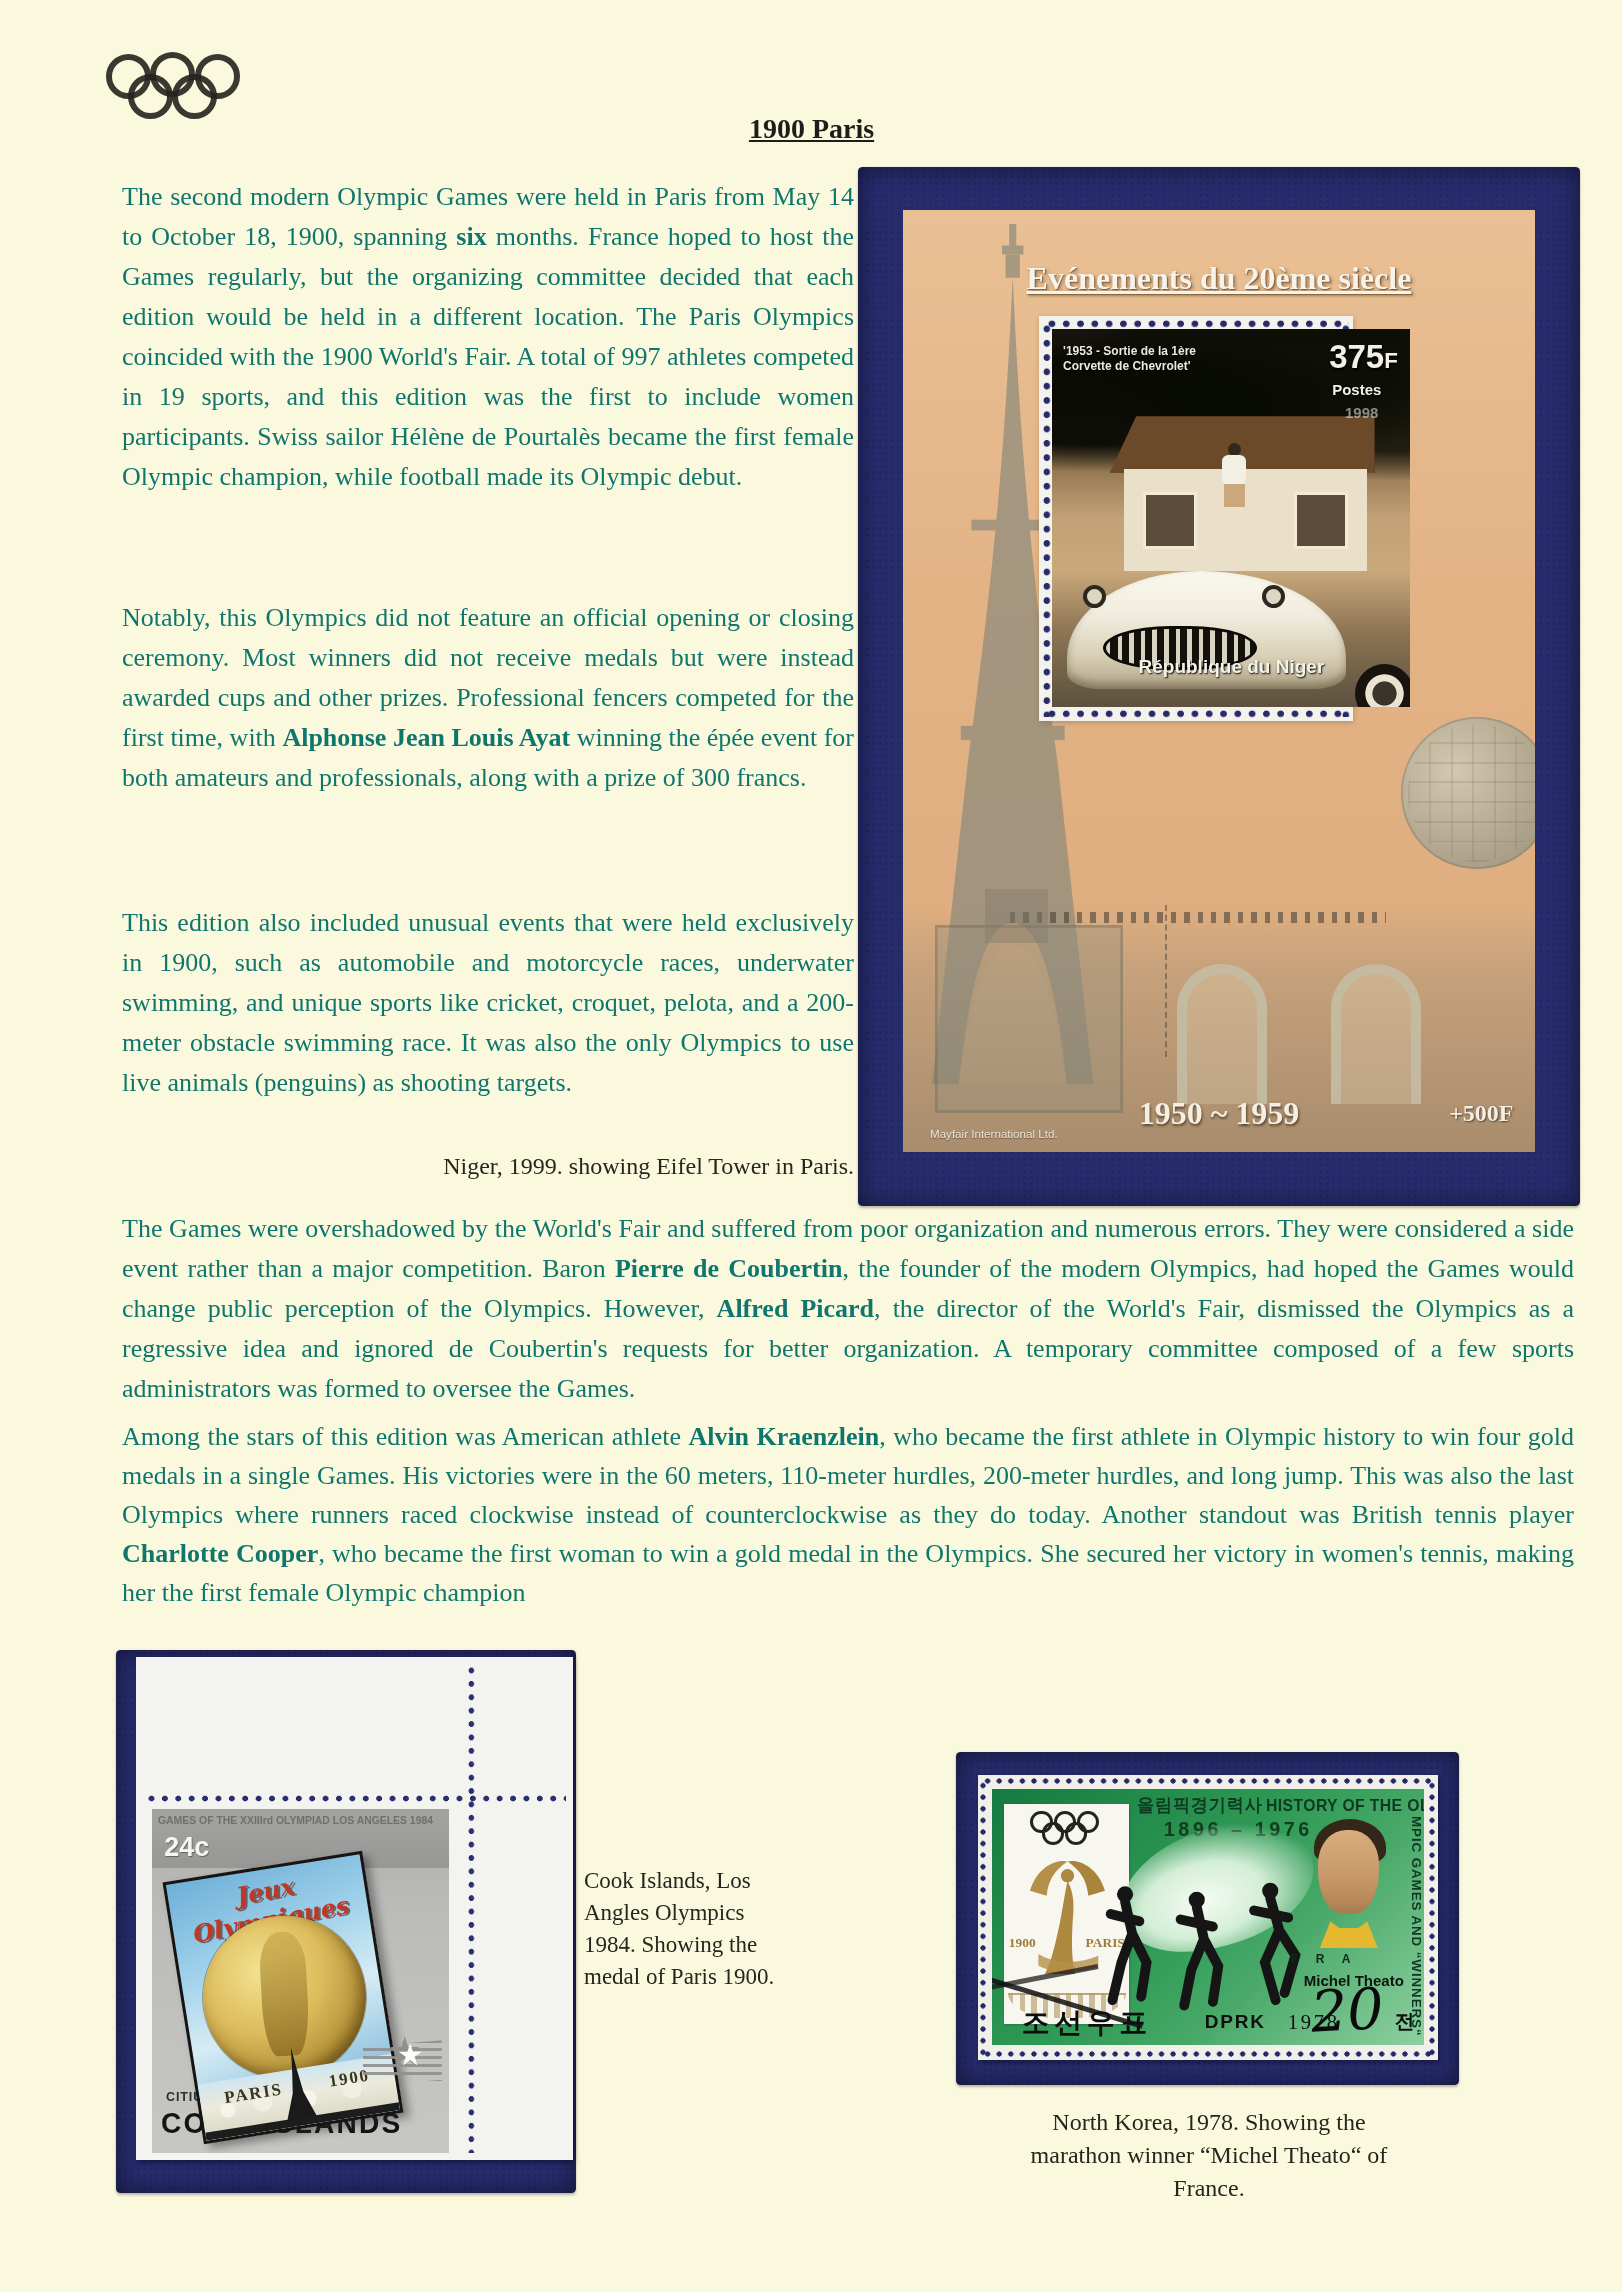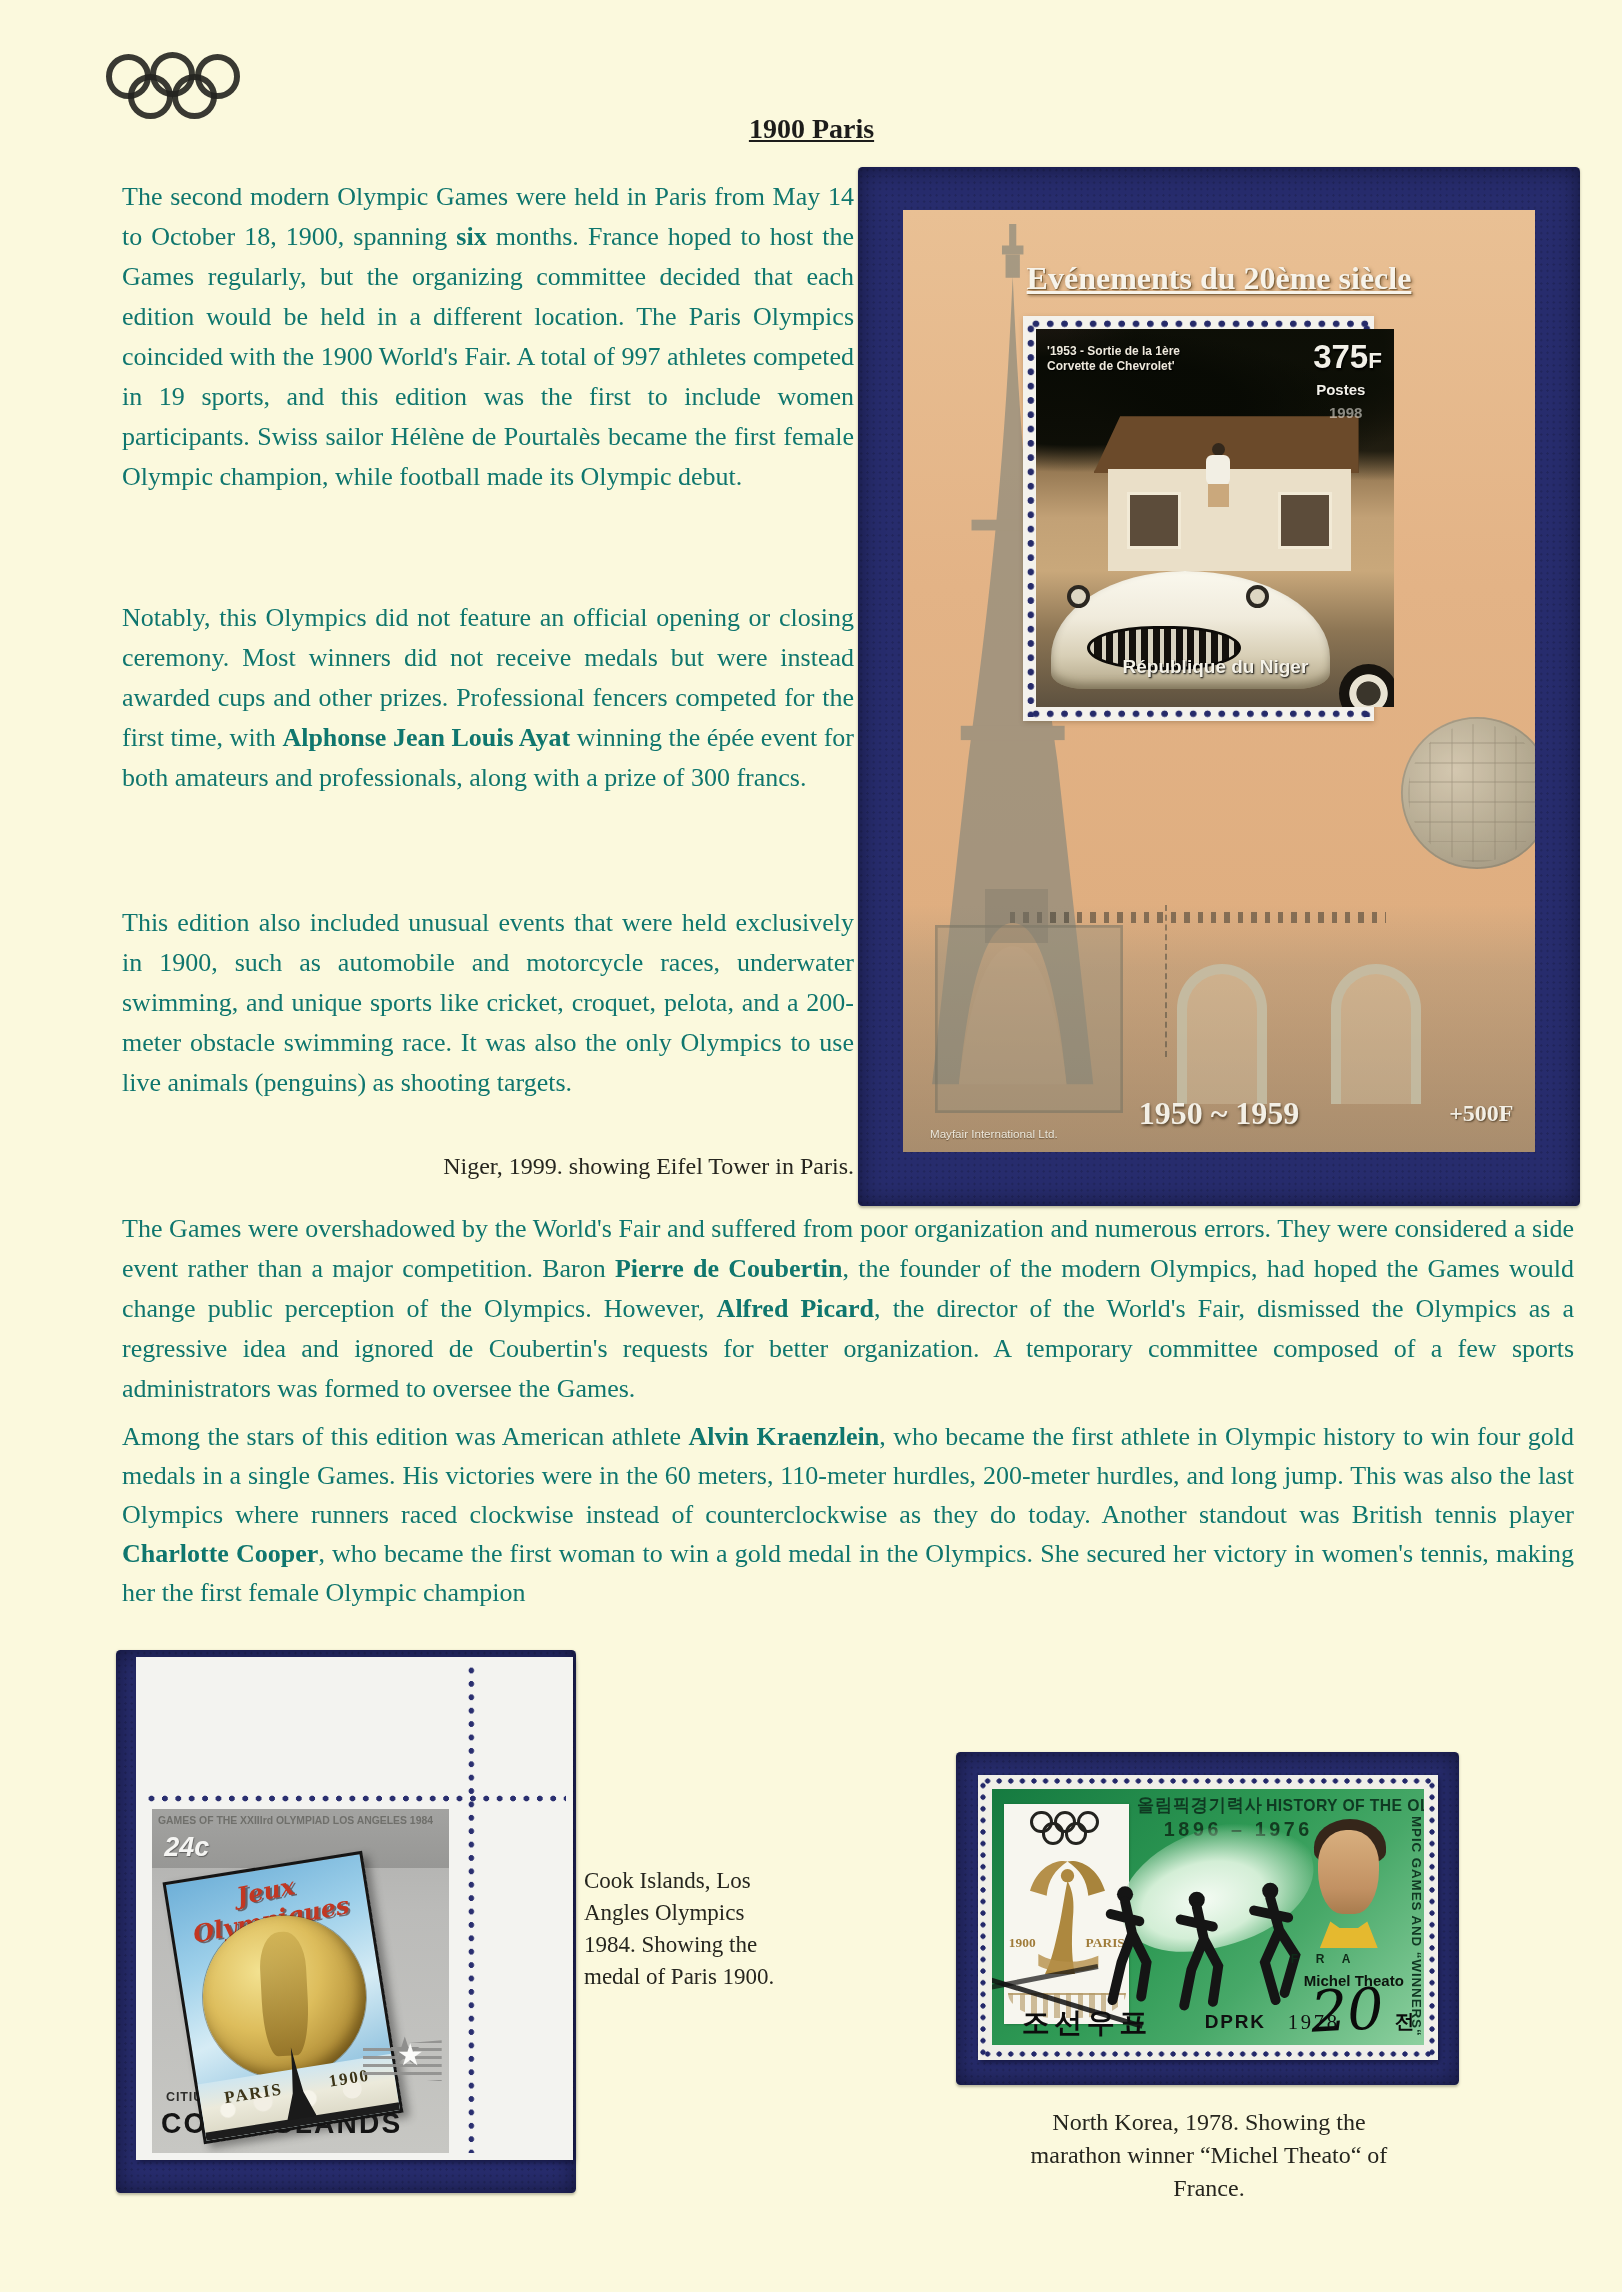--- a/index.html
+++ b/index.html
@@ -63,22 +63,22 @@
         border-radius:90px 90px 0 0;background:rgba(232,222,196,.25);box-sizing:border-box;}
   .archA{left:274px;top:59px;} .archB{left:428px;top:59px;}
   .decade{position:absolute;left:143px;top:885px;width:346px;z-index:5;text-align:center;
         font-size:32px;font-weight:bold;color:#f3efe5;text-shadow:0.9px 1.8px 2.7px rgba(60,45,25,.8);}
   .surcharge{position:absolute;right:21.5px;top:890px;z-index:5;font-size:24px;font-weight:bold;color:#f3efe5;
         text-shadow:0.9px 0.9px 1.8px rgba(60,45,25,.8);}
   .printer{position:absolute;left:27px;bottom:12.5px;z-index:5;font-family:"Liberation Sans",sans-serif;
         font-size:11.6px;color:#ece7da;text-shadow:0 0.9px 0.9px rgba(60,45,25,.6);}
 
   
-  .stampN{position:absolute;left:120px;top:106px;width:314px;height:405px;background:#f4f2ec;z-index:3;
-          box-shadow:0.9px 1.8px 5.4px rgba(90,60,30,.35);padding-left:37px;}
+  .stampN{position:absolute;left:136px;top:106px;width:314px;height:405px;background:#f4f2ec;z-index:3;
+          box-shadow:0.9px 1.8px 5.4px rgba(90,60,30,.35);}
   .perf-h{position:absolute;height:11.6px;background-image:radial-gradient(circle, #262b6a 3px, rgba(0,0,0,0) 3.6px);
           background-size:14.3px 11.6px;background-repeat:repeat-x;background-position:1.8px center;}
   .perf-v{position:absolute;width:11.6px;background-image:radial-gradient(circle, #262b6a 3px, rgba(0,0,0,0) 3.6px);
           background-size:11.6px 14.3px;background-repeat:repeat-y;background-position:center 1.8px;}
   .stampN .pt{top:1.8px;left:3.6px;right:3.6px;} .stampN .pb{bottom:1.8px;left:3.6px;right:3.6px;}
   .stampN .pl{left:1.8px;top:3.6px;bottom:3.6px;} .stampN .pr{right:1.8px;top:3.6px;bottom:3.6px;}
   .photo{position:absolute;left:13.4px;top:13.4px;width:358px;height:378px;overflow:hidden;
          background:linear-gradient(180deg,#17140e 0%,#272014 12%,#493922 22%,#8a6e4a 34%,#c2a176 50%,#c9a87b 64%,#8c7554 80%,#5d513f 100%);}
   .trees{position:absolute;left:0;top:0;right:0;height:42%;
          background:radial-gradient(ellipse at 12% 45%, rgba(8,10,4,.95) 0 36%, transparent 58%),
@@ -121,21 +121,21 @@
   .cook-sheet .perf-h{background-image:radial-gradient(circle,#2a2f70 2.6px,rgba(0,0,0,0) 3.1px);background-size:13.4px 10.7px;height:10.7px;}
   .cook-sheet .perf-v{background-image:radial-gradient(circle,#2a2f70 2.6px,rgba(0,0,0,0) 3.1px);background-size:10.7px 13.4px;width:10.7px;}
   .cook-sheet .prow{top:136px;left:7.2px;right:7.2px;}
   .cook-sheet .pcol{left:330px;top:5.4px;bottom:7.2px;}
   .cookstamp{position:absolute;left:16px;top:152px;width:297px;height:344px;overflow:hidden;
         background:linear-gradient(180deg,#aeaeac 0%,#bbbbb9 30%,#c7c7c3 100%);}
   .cook-head{position:absolute;left:0;top:0;right:0;height:59px;background:linear-gradient(#a3a3a1,#979795);}
   .cook-headtext{position:absolute;left:6.3px;top:5.4px;white-space:nowrap;transform:scaleX(.93);transform-origin:left;
         font-family:"Liberation Sans",sans-serif;font-weight:bold;font-size:11.2px;color:#6f6f6b;}
   .cook-denom{position:absolute;left:12.5px;top:23px;font-family:"Liberation Sans",sans-serif;font-weight:bold;
-        font-size:27px;color:#f5f5f3;text-shadow:0.9px 0.9px 0.9px rgba(60,60,60,.6);font-style:italic;}
+        font-size:27px;color:#f5f5f3;text-shadow:0.9px 0.9px 0.9px rgba(60,60,60,.6);}
   .poster{position:absolute;left:30px;top:56px;width:202px;height:265px;transform:rotate(-9deg);z-index:2;
         border:3.6px solid #151515;overflow:hidden;box-sizing:border-box;
         background:linear-gradient(165deg,#6fb0d8 0%,#9ed0ea 30%,#d6ecf5 55%,#9cc9e2 78%,#7db4d4 100%);
         box-shadow:5.4px 5.4px 9px rgba(40,40,40,.45);}
   .jeux{position:absolute;left:0;right:0;top:7.2px;text-align:center;transform:rotate(-2deg);
         font-family:"DejaVu Serif",serif;font-style:italic;font-weight:bold;font-size:24px;color:#c23722;
         text-shadow:1.8px 1.8px 0 rgba(70,20,10,.55);}
   .medal{position:absolute;left:18px;top:48px;width:163px;height:163px;border-radius:50%;
         background:radial-gradient(circle at 38% 32%, #f3e291 0%, #ddbd5c 40%, #b5923a 70%, #7d5f1d 100%);
         box-shadow:inset -4.5px -6.3px 12.5px rgba(60,40,0,.5), 0 0 0 0.9px rgba(60,45,10,.4);}

